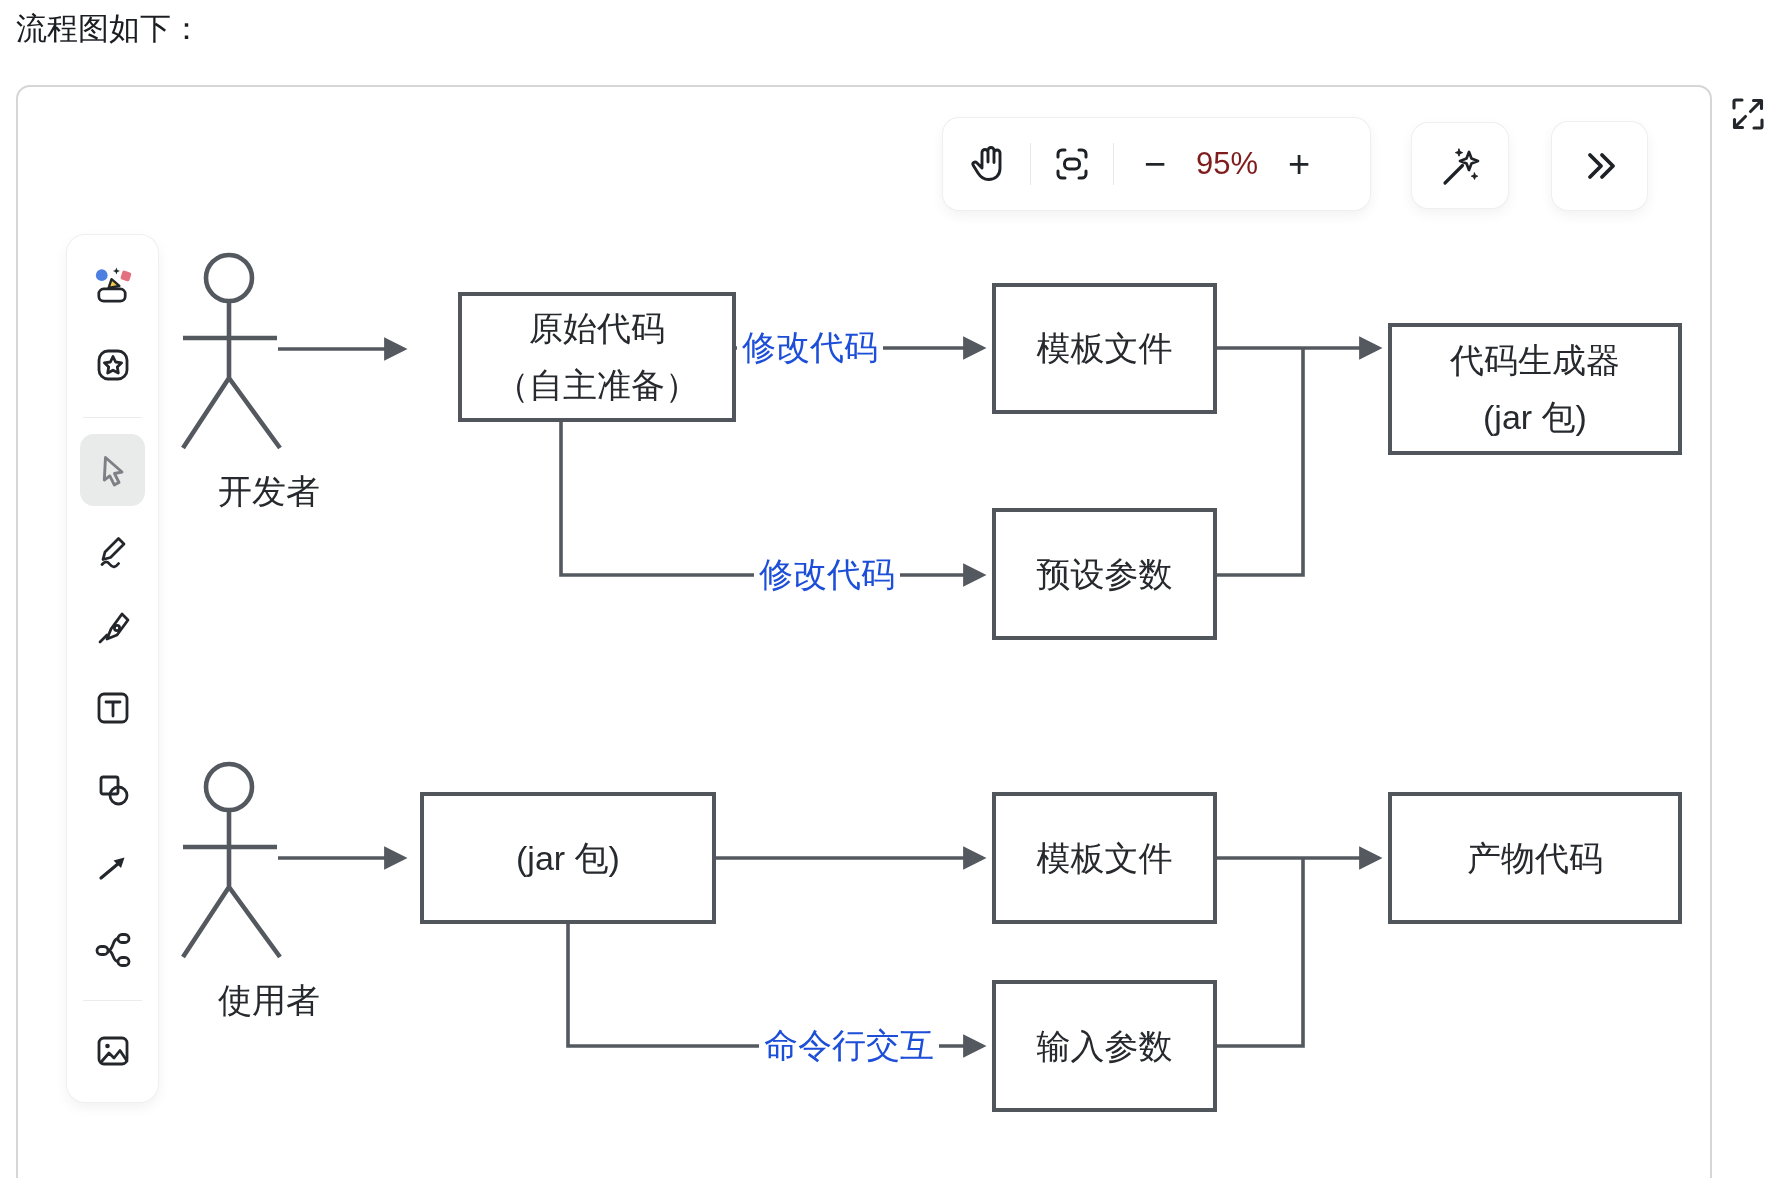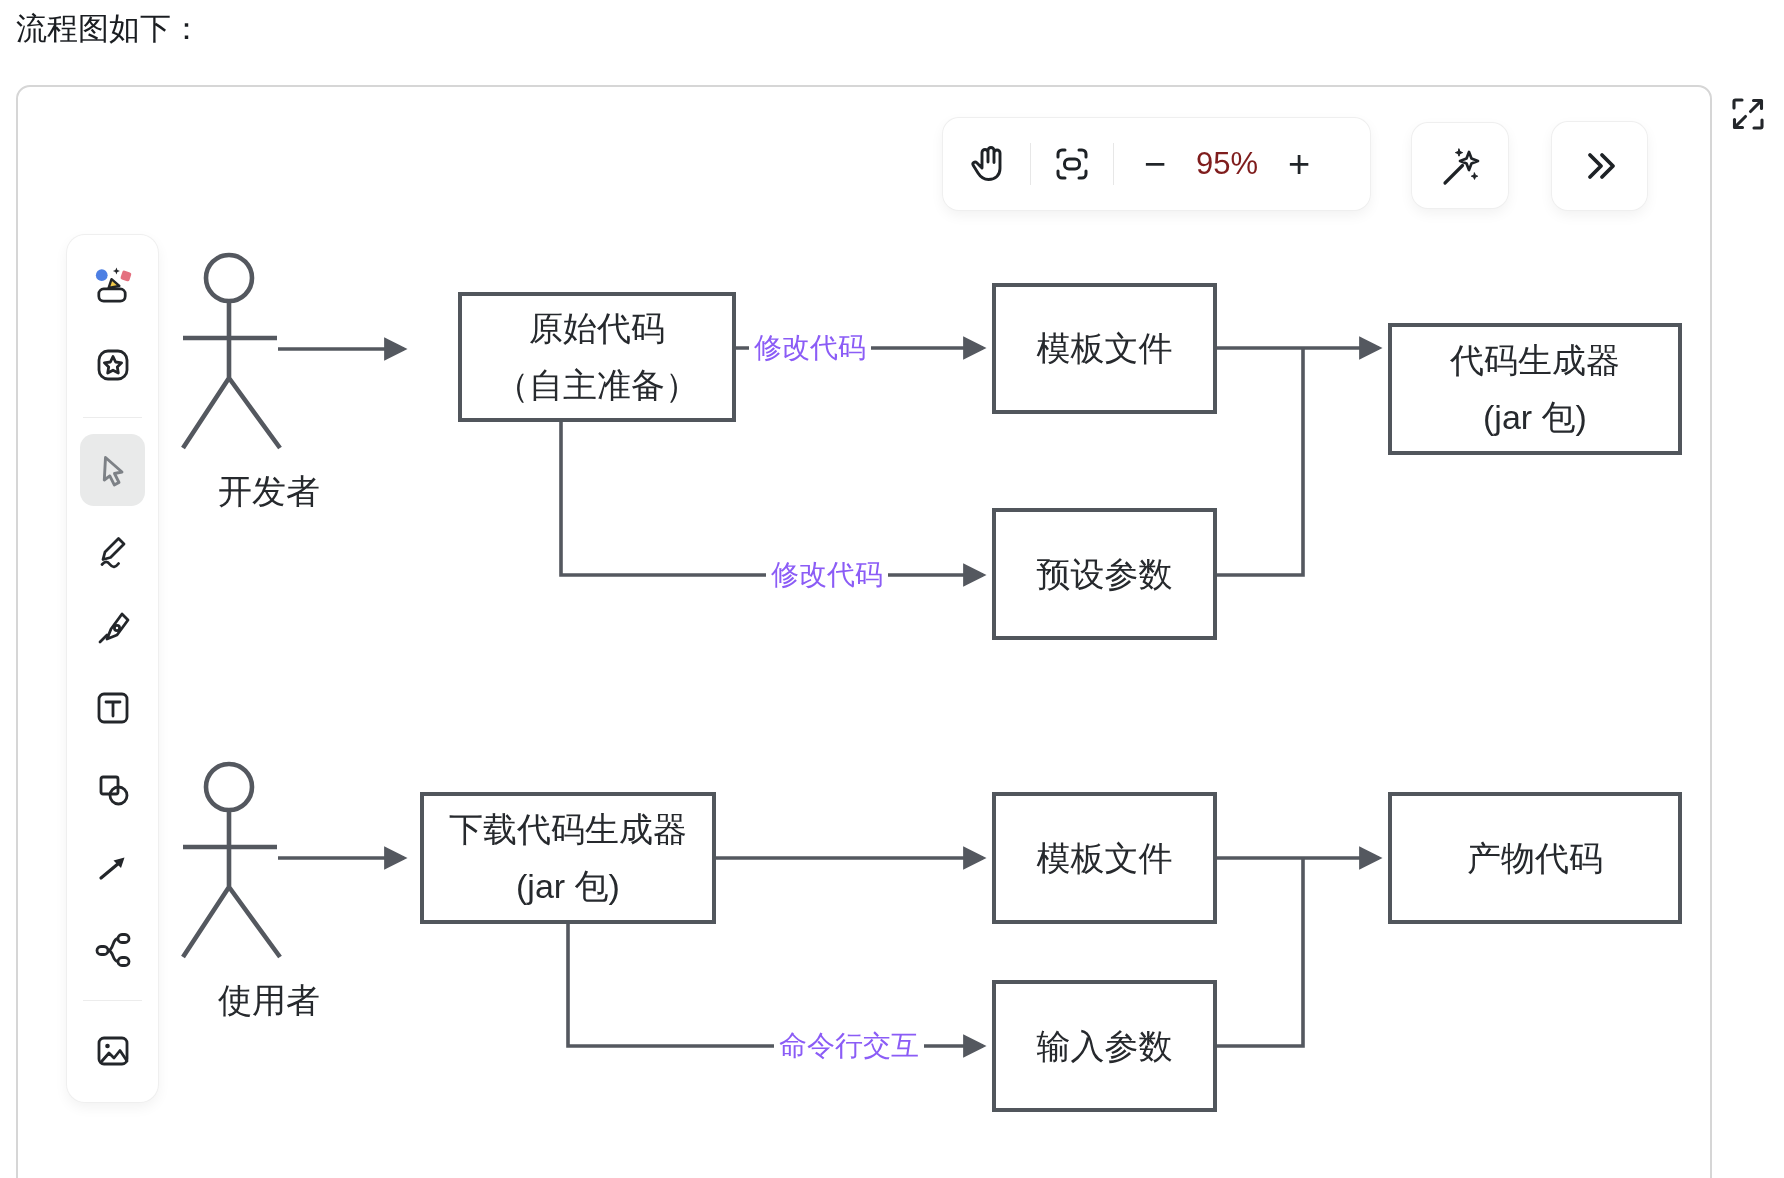--- a/index.html
+++ b/index.html
@@ -26,21 +26,21 @@
   #tool-panel{left:67px;top:235px;width:91px;height:867px;border-radius:18px;}
   .tool-btn{position:absolute;left:17px;width:57px;height:56px;display:flex;align-items:center;justify-content:center;background:transparent;border:none;cursor:pointer;}
   .tool-divider{position:absolute;left:16px;width:59px;height:1px;background:#ececec;}
   #active-bg{position:absolute;left:13px;top:199px;width:65px;height:72px;background:#e9eaea;border-radius:14px;}
   
   .fc-box{position:absolute;background:#fff;border:4px solid #51565c;box-sizing:border-box;
     display:flex;flex-direction:column;align-items:center;justify-content:center;row-gap:16px;
     font-size:34px;color:#26292d;line-height:1.2;text-align:center;}
   .fc-box span:empty{display:none;}
   .edge-label{position:absolute;transform:translate(-50%,-50%);background:#fff;padding:0 5px;
-    font-size:28px;color:#8b5cf6;white-space:nowrap;}
+    font-size:34px;color:#1d4ed8;white-space:nowrap;}
   .actor-label{position:absolute;transform:translate(-50%,-50%);font-size:34px;color:#26292d;white-space:nowrap;margin-left:39px;}
   svg{display:block;}
   #wires{position:absolute;left:0;top:0;pointer-events:none;}
 </style>
 </head>
 <body>
 
 <div id="page-title">流程图如下：</div>
 
 <div id="canvas"></div>
@@ -85,21 +85,20 @@
   <span>模板文件</span>
 </div>
 <div class="fc-box" style="left:1388px;top:283px;width:294px;height:132px;margin-top:40px;">
   <span>代码生成器</span>
   <span>(jar 包)</span>
 </div>
 <div class="fc-box" style="left:992px;top:508px;width:225px;height:132px;">
   <span>预设参数</span>
 </div>
 <div class="fc-box" style="left:420px;top:792px;width:296px;height:132px;">
-  <span>下载代码生成器</span>
   <span>(jar 包)</span>
 </div>
 <div class="fc-box" style="left:992px;top:792px;width:225px;height:132px;">
   <span>模板文件</span>
 </div>
 <div class="fc-box" style="left:1388px;top:792px;width:294px;height:132px;">
   <span>产物代码</span>
 </div>
 <div class="fc-box" style="left:992px;top:980px;width:225px;height:132px;">
   <span>输入参数</span>

